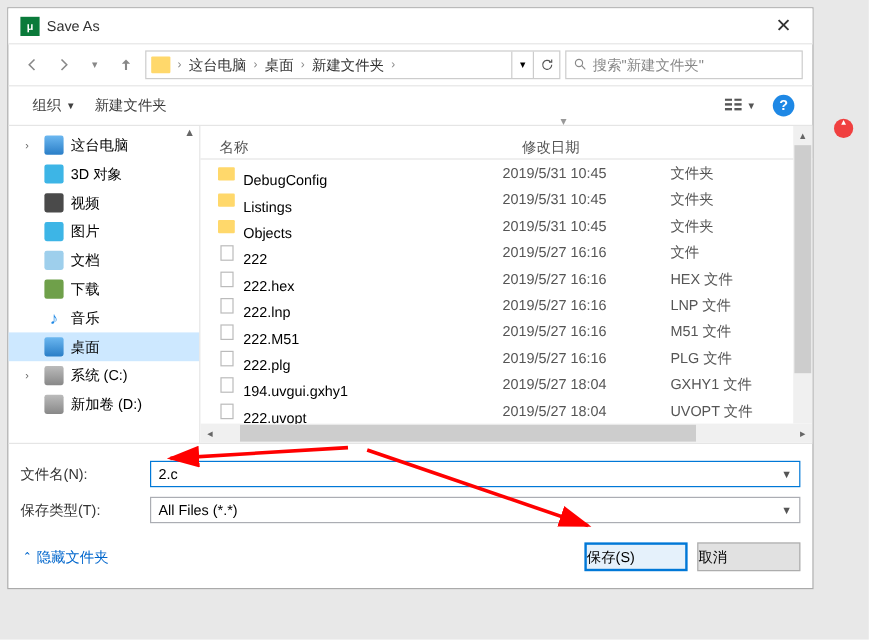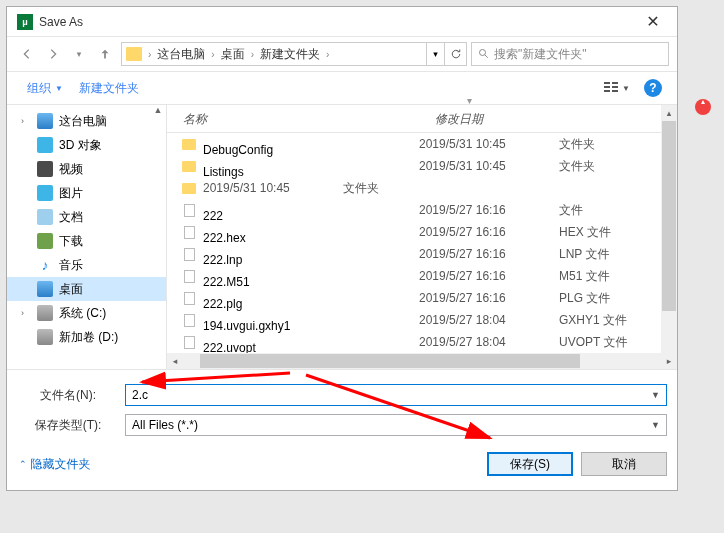--- a/index.html
+++ b/index.html
@@ -15,21 +15,21 @@
 .nav-btn svg { width: 14px; height: 14px; }
 .addr-box { flex: 1; border: 1px solid #ccc; height: 24px; display: flex; align-items: center; background: #fff; }
 .addr-folder-icon { width: 16px; height: 14px; background: #ffd86b; margin: 0 4px; border-radius: 1px; }
 .crumb { padding: 0 4px; color: #333; }
 .crumb-sep { color: #888; font-size: 10px; padding: 0 2px; }
 .addr-drop { width: 18px; display: flex; align-items: center; justify-content: center; border-left: 1px solid #ccc; height: 100%; }
 .addr-refresh { width: 22px; display: flex; align-items: center; justify-content: center; border-left: 1px solid #ccc; height: 100%; }
 .search-box { width: 198px; border: 1px solid #ccc; height: 24px; display: flex; align-items: center; padding: 0 6px; color: #888; }
 .search-box svg { width: 12px; height: 12px; margin-right: 4px; }
 .toolbar { display: flex; align-items: center; height: 34px; padding: 0 12px; border-top: 1px solid #e5e5e5; border-bottom: 1px solid #e5e5e5; }
-.tool-item { color: #3b82f6; padding: 4px 8px; display: flex; align-items: center; gap: 4px; font-size: 13px; }
+.tool-item { color: #404040; padding: 4px 8px; display: flex; align-items: center; gap: 4px; font-size: 13px; }
 .tool-item .drop { font-size: 8px; }
 .spacer { flex: 1; }
 .view-btn { width: 36px; height: 24px; border: 1px solid transparent; display: flex; align-items: center; justify-content: center; color: #555; }
 .help-btn { width: 24px; height: 24px; display: flex; align-items: center; justify-content: center; margin-left: 6px; }
 .help-btn .q { width: 18px; height: 18px; border-radius: 9px; background: #1e88e5; color: #fff; display: flex; align-items: center; justify-content: center; font-weight: bold; }
 .body { display: flex; flex: 1; min-height: 0; }
 .nav-pane { width: 160px; border-right: 1px solid #e5e5e5; overflow-y: auto; padding: 4px 0; position: relative; }
 .nav-scroll-up { position: absolute; top: 0; right: 3px; width: 10px; height: 10px; display: flex; align-items: center; justify-content: center; color: #666; font-size: 9px; }
 .nav-item { display: flex; align-items: center; height: 24px; padding: 0 2px 0 30px; gap: 6px; position: relative; }
 .nav-item.selected { background: #cde8ff; }
@@ -39,50 +39,50 @@
 .ni-3d { background: #3db5e6; border-radius: 2px; }
 .ni-video { background: #4a4a4a; border-radius: 2px; }
 .ni-picture { background: #3db5e6; border-radius: 2px; }
 .ni-doc { background: #9ecfec; border-radius: 2px; }
 .ni-download { background: #6fa04a; border-radius: 2px; }
 .ni-music { background: transparent; color: #1e88e5; font-size: 14px; }
 .ni-desktop { background: linear-gradient(#6bb7f0,#2a7ec7); border-radius: 2px; }
 .ni-drive { background: linear-gradient(#bbb,#888); border-radius: 2px; }
 .content { flex: 1; display: flex; flex-direction: column; position: relative; }
 .col-sizer { position: absolute; top: -10px; left: 300px; font-size: 10px; color: #999; }
-.cols { display: flex; height: 28px; align-items: flex-start; border-bottom: 1px solid #e5e5e5; padding: 6px 0 0 0; font-style: italic; }
+.cols { display: flex; height: 28px; align-items: flex-end; border-bottom: 1px solid #e5e5e5; padding: 6px 0 0 0; }
 .col { color: #555; padding-left: 16px; }
 .c-name { width: 252px; }
 .c-date { width: 140px; }
 .c-type { width: 100px; }
 .files { flex: 1; overflow-y: auto; }
 .frow { display: flex; align-items: center; height: 22px; }
 .frow .ficon { width: 16px; height: 16px; margin: 0 6px 0 14px; display: flex; align-items: center; justify-content: center; }
 .fi-folder { background: #ffd86b; border-radius: 1px; width: 14px; height: 11px; }
 .fi-file { border: 1px solid #bbb; background: #fff; width: 11px; height: 13px; }
 .frow .fname { width: 216px; margin-top: 12px; }
 .frow .fdate { width: 140px; color: #555; }
 .frow .ftype { color: #555; }
 .hscroll { height: 16px; background: #f0f0f0; display: flex; }
 .hscroll .thumb { width: 380px; height: 14px; background: #cdcdcd; margin: 1px 0 0 17px; }
 .hscroll .arr { width: 16px; display: flex; align-items: center; justify-content: center; color: #666; font-size: 9px; }
 .vscroll { width: 16px; background: #f0f0f0; position: absolute; right: 0; top: 0; bottom: 16px; }
 .vscroll .arr { height: 16px; display: flex; align-items: center; justify-content: center; color: #666; font-size: 9px; }
 .vscroll .thumb { background: #cdcdcd; margin: 0 1px; height: 190px; }
 .lower { padding: 14px 10px 14px 10px; border-top: 1px solid #e5e5e5; display: flex; flex-direction: column; gap: 8px; }
 .field-row { display: flex; align-items: center; gap: 6px; }
-.field-label { width: 102px; text-align: center; color: #333; }
+.field-label { width: 102px; text-align: left; color: #333; }
 .field-input { flex: 1; height: 22px; border: 1px solid #0078d7; padding: 0 6px; display: flex; align-items: center; }
 .field-input.combo { border: 1px solid #abadb3; justify-content: flex-end; }
 .field-input .drop { margin-left: auto; color: #555; font-size: 9px; }
 .field-input.filename { color: #000; gap: 37px; }
 .footer { display: flex; align-items: center; padding: 2px 10px 14px 12px; }
 .hide-folders { color: #0066cc; display: flex; align-items: center; gap: 4px; font-size: 13px; }
 .hide-folders .chev { font-size: 9px; }
-.btn { width: 86px; height: 24px; border: 1px solid #adadad; background: #e1e1e1; display: flex; align-items: center; justify-content: center; margin-left: 8px; }
+.btn { width: 86px; height: 24px; border: 1px solid #adadad; background: #e1e1e1; display: flex; align-items: center; margin-left: 8px; }
 .btn.primary { border: 2px solid #0078d7; background: #e5f1fb; }
 .arrow { position: absolute; pointer-events: none; }
 .outside-icon { position: absolute; right: 10px; top: 96px; width: 22px; height: 22px; }
 </style>
 </head>
 <body>
 
 <div class="dialog">
   <div class="titlebar">
     <div class="app-icon">μ</div>
@@ -230,20 +230,21 @@
               <div class="fi-folder"></div>
             </span>
             <span class="fname">Listings</span>
             <span class="fdate">2019/5/31 10:45</span>
             <span class="ftype">文件夹</span>
           </div>
           <div class="frow">
             <span class="ficon">
               <div class="fi-folder"></div>
             </span>
+            <span class="fname">Objects</span>
             <span class="fdate">2019/5/31 10:45</span>
             <span class="ftype">文件夹</span>
           </div>
           <div class="frow">
             <span class="ficon">
               <div class="fi-file"></div>
             </span>
             <span class="fname">222</span>
             <span class="fdate">2019/5/27 16:16</span>
             <span class="ftype">文件</span>

